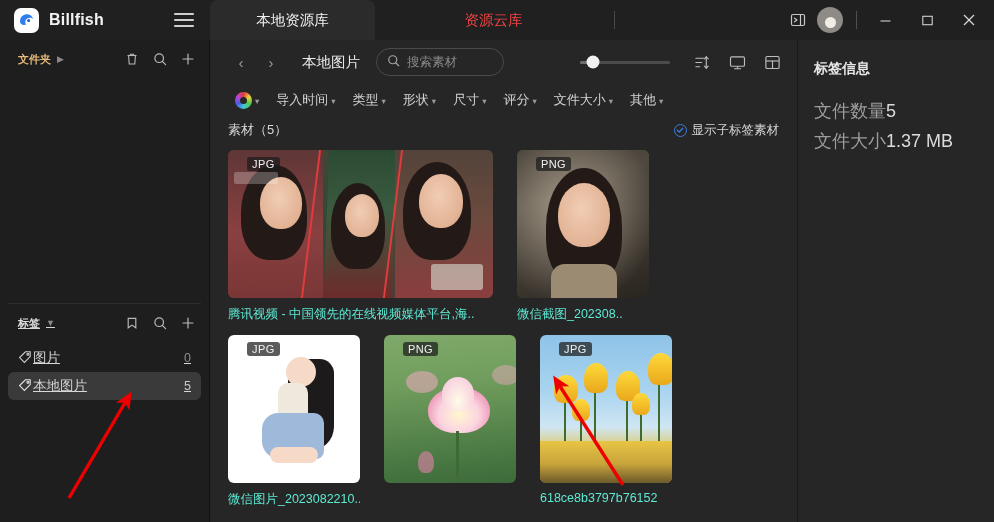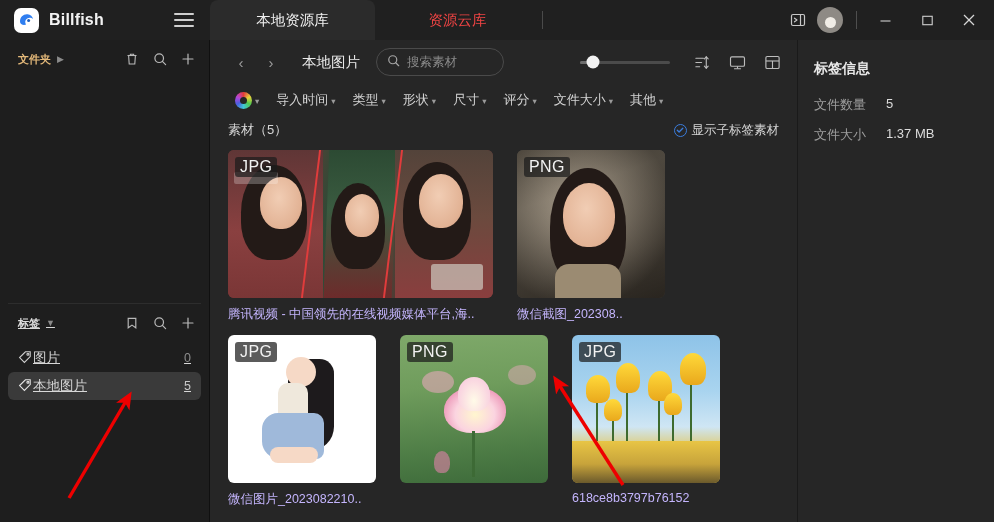--- a/index.html
+++ b/index.html
@@ -35,21 +35,21 @@
     margin-left: 10px; font-size: 16px; font-weight: bold; color: #f2f2f2;
     letter-spacing: .2px;
   }
   .hamburger {
     margin-left: auto; width: 24px; height: 24px;
     display: flex; flex-direction: column; justify-content: center; gap: 4px;
     cursor: pointer; padding: 0 2px;
   }
   .hamburger span { display: block; height: 2px; background: #cfcfcf; border-radius: 1px; }
 
-  .tabs { display: flex; align-items: flex-start; height: 40px; }
+  .tabs { display: flex; align-items: flex-start; height: 40px; gap: 36px; }
   .tab {
     height: 40px; min-width: 165px;
     display: flex; align-items: center; justify-content: center;
     font-size: 14.5px; color: #ef4444; cursor: pointer;
     position: relative;
   }
   .tab.active {
     background: #2b2b2b; color: #f0f0f0;
     border-top-left-radius: 8px; border-top-right-radius: 8px;
   }
@@ -171,34 +171,34 @@
     font-size: 12.5px; color: #d6d6d6; cursor: pointer;
   }
   .check-circle {
     width: 13px; height: 13px; border-radius: 50%; border: 1.4px solid #3b7ddd;
     display: flex; align-items: center; justify-content: center;
   }
   .check-circle svg { display: block; }
 
   .grid-scroll { flex: 1; min-height: 0; overflow: hidden; padding: 6px 18px 0 18px; }
   .grid { display: flex; flex-wrap: wrap; gap: 0 24px; }
-  .cell { width: 148px; margin-bottom: 12px; }
+  .cell { width: 132px; margin-bottom: 12px; }
   .cell.wide { width: 265px; }
   .thumb {
     height: 148px; border-radius: 6px; position: relative; overflow: hidden;
     display: flex; align-items: flex-end; justify-content: center;
   }
   .cell.wide .thumb { height: 148px; }
   .badge {
-    position: absolute; top: 7px; left: 7px; z-index: 4;
+    position: absolute; top: 7px; left: 19px; z-index: 4;
     background: rgba(28,28,28,.72); color: #f2f2f2;
-    font-size: 16px; padding: 1px 5px; border-radius: 3px; letter-spacing: .4px;
+    font-size: 11px; padding: 1px 5px; border-radius: 3px; letter-spacing: .4px;
   }
   .cap {
-    margin-top: 8px; font-size: 12.5px; color: #c4b5fd;
+    margin-top: 8px; font-size: 12.5px; color: #5eead4;
     white-space: nowrap; overflow: hidden; text-overflow: clip;
   }
 
   
   .art { position: absolute; inset: 0; }
   .tv-show { background: linear-gradient(100deg,#6e3030 0%, #7d3636 20%, #2f4a36 38%, #35553d 55%, #5d2f2f 72%, #6b3434 100%); }
   .tvseg { position: absolute; top: 0; bottom: 0; }
   .tvseg.a { left: 0; width: 36%; background: linear-gradient(180deg,#5f3636 0%, #8a4040 55%, #7a3636 100%); }
   .tvseg.b { left: 36%; width: 28%; background: linear-gradient(180deg,#2c4a33 0%, #3a5b40 40%, #6d2b2b 100%);
              clip-path: polygon(8% 0, 100% 0, 92% 100%, 0% 100%); }
@@ -220,21 +220,21 @@
   .tulips { background: linear-gradient(180deg,#8ec3e8 0%, #a9d4ef 38%, #cfe6f4 62%, #e2c452 80%, #c9a93e 100%); }
   .tulip-stem { position: absolute; bottom: 0; width: 2px; background: #3e6b2e; }
   .tulip-head { position: absolute; border-radius: 50% 50% 35% 35%; background: linear-gradient(180deg,#ffd93a,#e9a81c); }
 
   
   .rightpanel {
     width: 197px; flex: 0 0 197px; background: #262626;
     border-left: 1px solid #1a1a1a; padding: 20px 0 0 16px;
   }
   .rp-title { font-size: 14px; font-weight: bold; color: #e8e8e8; margin-bottom: 18px; }
-  .rp-row { display: flex; height: 30px; font-size: 13px; }
+  .rp-row { display: flex; align-items: center; height: 30px; font-size: 18px; }
   .rp-key { width: 72px; color: #9d9d9d; }
   .rp-val { color: #dcdcdc; }
 
   
   .arrows { position: absolute; inset: 0; pointer-events: none; z-index: 50; }
 </style>
 </head>
 <body>
 
 <div class="app">

